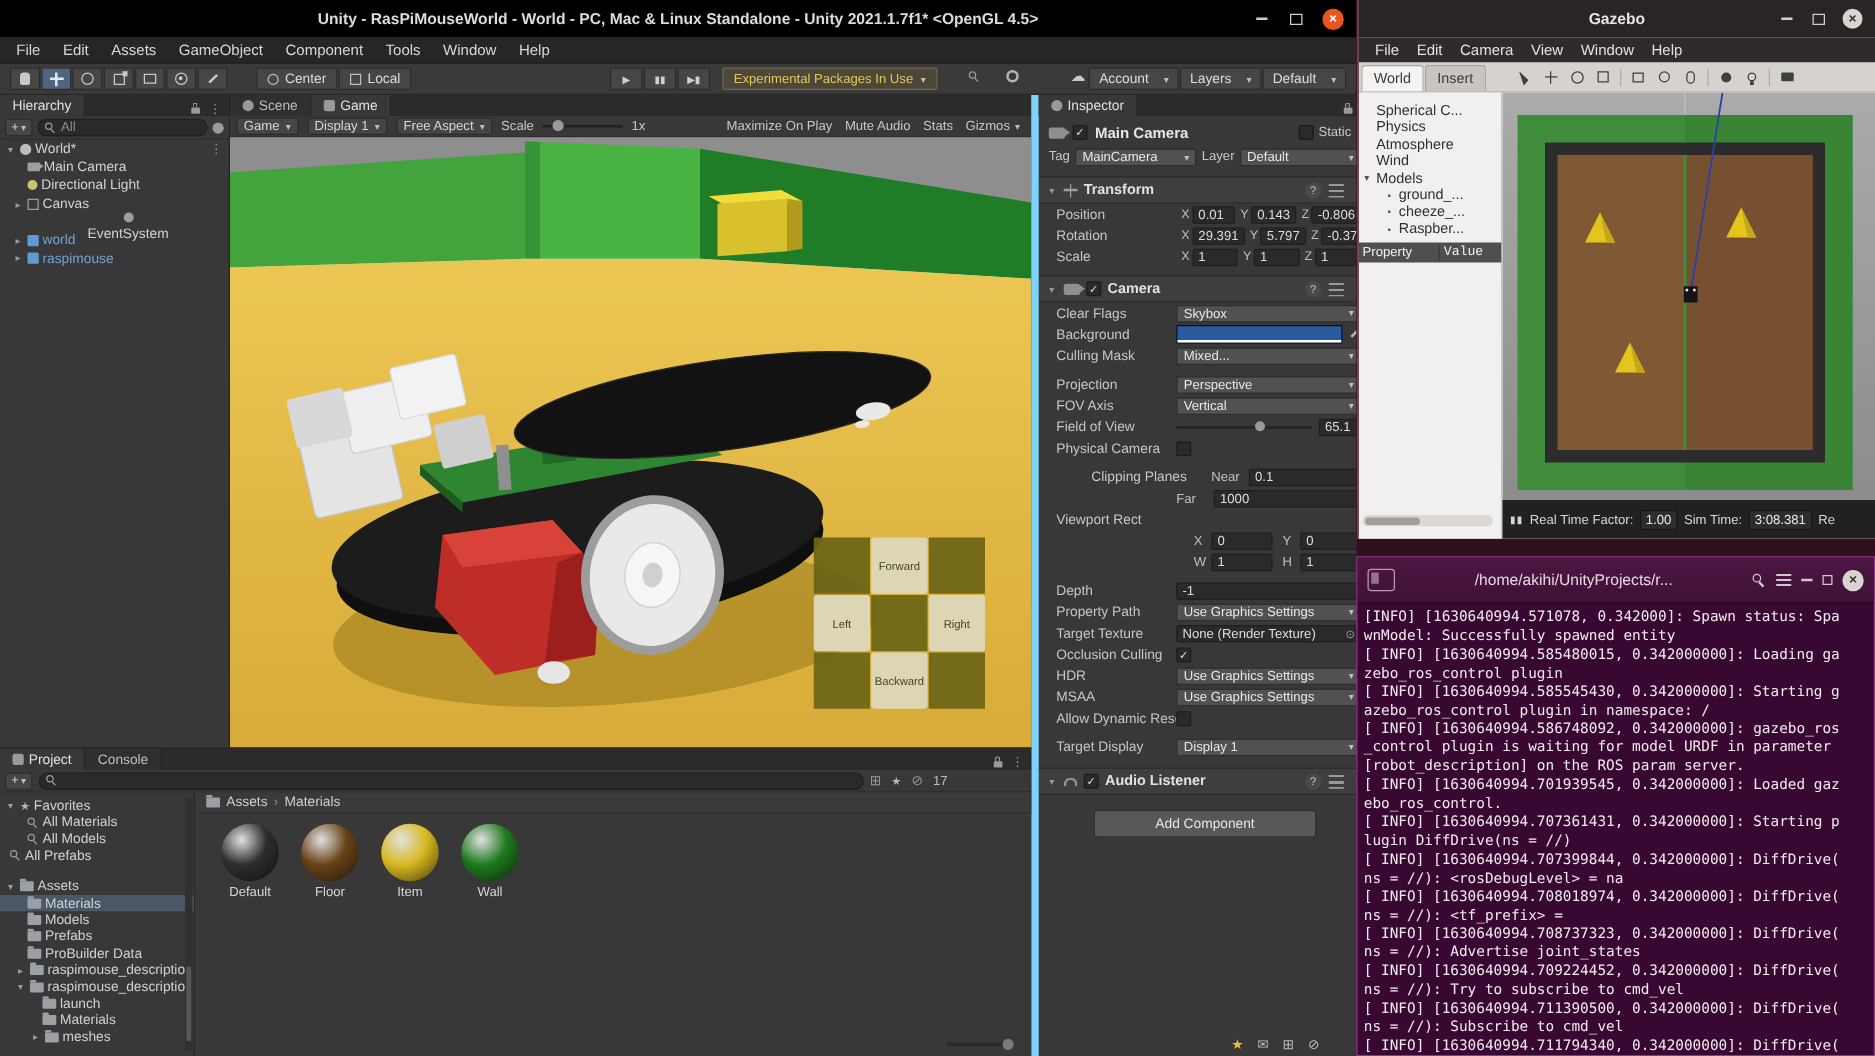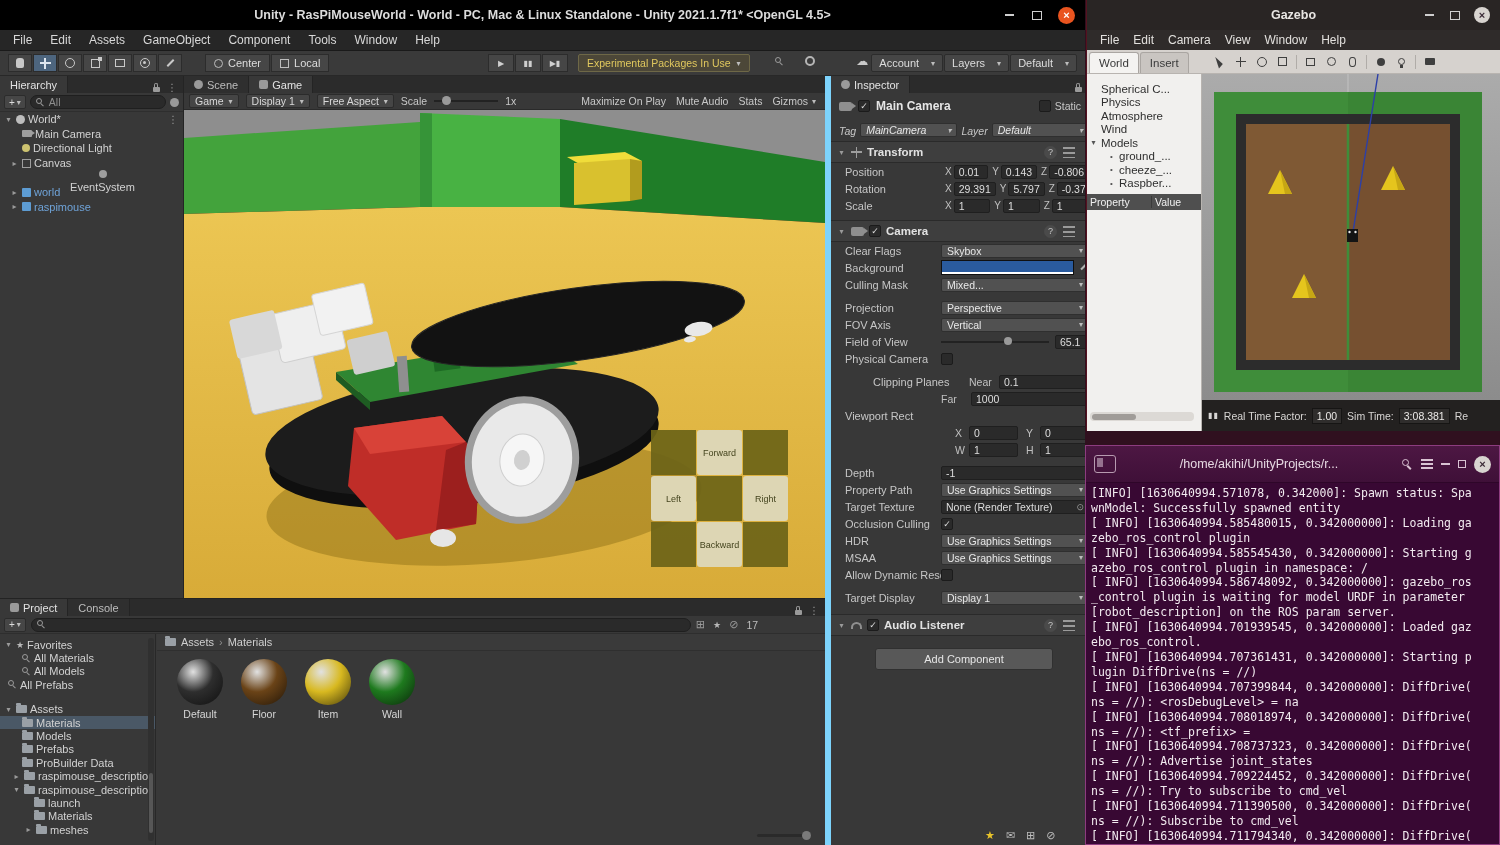--- a/index.html
+++ b/index.html
@@ -69,21 +69,21 @@
   .hic-gear{width:8px;height:8px;background:#9e9e9e;border-radius:50%;flex:none;}
   .hic-cube{width:9px;height:9px;background:#5d9cd3;border-radius:1px;flex:none;}
   .bluename{color:#6fa3d8;}
   
   .gv-toolbar{position:absolute;left:0;top:17px;right:0;height:17px;background:#383838;border-bottom:1px solid #2a2a2a;display:flex;align-items:center;gap:7px;padding:0 5px;box-sizing:border-box;}
   .gvdd{height:14px;background:#454545;border:1px solid #2b2b2b;border-radius:2px;color:#d8d8d8;font-size:10.5px;display:flex;align-items:center;gap:5px;padding:0 5px;box-sizing:border-box;}
   .gvlabel{font-size:10.5px;color:#c8c8c8;}
   .gvtogg{font-size:10.5px;color:#c8c8c8;}
   .gvslider{width:64px;height:2px;background:#222;position:relative;}
   .gvslider::after{content:"";position:absolute;left:8px;top:-4px;width:9px;height:9px;border-radius:50%;background:#9a9a9a;}
-  .gv-scene{position:absolute;left:0;top:34px;width:641px;height:488px;overflow:hidden;background:#000000;}
+  .gv-scene{position:absolute;left:0;top:34px;width:641px;height:488px;overflow:hidden;background:#5eead4;}
   .pad{position:absolute;left:467px;top:320px;display:grid;grid-template-columns:45px 45px 45px;grid-template-rows:45px 45px 45px;gap:1px;}
   .pcell{background:rgba(109,100,24,0.93);}
   .pbtn2{background:#ddd6b4;border-radius:3px;display:flex;align-items:center;justify-content:center;font-size:9px;color:#45451f;}
   
   .irow{display:flex;align-items:center;height:17px;padding:0 8px 0 14px;}
   .ilabel{width:96px;flex:none;font-size:11px;color:#c6c6c6;white-space:nowrap;overflow:hidden;}
   .dd{flex:1;background:#515151;border:1px solid #2f2f2f;border-radius:2px;height:14px;font-size:10.5px;color:#e8e8e8;display:flex;align-items:center;justify-content:space-between;padding:0 5px;box-sizing:border-box;}
   .tf{background:#2a2a2a;border:1px solid #1f1f1f;border-radius:2px;height:14px;font-size:10.5px;color:#dedede;display:flex;align-items:center;padding:0 4px;box-sizing:border-box;flex:1;}
   .chk{width:12px;height:12px;background:#2a2a2a;border:1px solid #1b1b1b;border-radius:2px;color:#dcdcdc;font-size:9px;line-height:11px;text-align:center;flex:none;box-sizing:border-box;}
   .comp-hdr{display:flex;align-items:center;gap:5px;height:20px;background:#3e3e3e;border-top:1px solid #2a2a2a;border-bottom:1px solid #2a2a2a;padding:0 6px;}
@@ -466,21 +466,21 @@
           <span class="cam-ic"></span>
           <span class="chk">✓</span>
           <span style="font-size:12px;font-weight:bold;color:#e6e6e6;">Main Camera</span>
           <span style="margin-left:auto;display:flex;align-items:center;gap:4px;">
             <span class="chk"></span>
             <span style="font-size:10.5px;color:#c8c8c8;">Static</span>
             <span class="caret">▾</span>
           </span>
         </div>
 
-        <div style="display:flex;align-items:flex-end;gap:4px;height:18px;padding:0 8px;font-style:italic;">
+        <div style="display:flex;align-items:flex-start;gap:4px;height:18px;padding:0 8px;">
           <span style="font-size:10.5px;color:#c8c8c8;">Tag</span>
           <div class="dd" style="flex:1;">
               <span>MainCamera</span>
               <span class="caret">▾</span>
             </div>
           <span style="font-size:10.5px;color:#c8c8c8;">Layer</span>
           <div class="dd" style="flex:1;">
               <span>Default</span>
               <span class="caret">▾</span>
             </div>
@@ -909,21 +909,21 @@
         <div class="gz-row" style="padding-left:20px;">
             <span class="gz-arr">•</span>
             <span>cheeze_...</span>
           </div>
         <div class="gz-row" style="padding-left:20px;">
             <span class="gz-arr">•</span>
             <span>Raspber...</span>
           </div>
         <div class="gz-prophdr">
           <span class="gz-propcell" style="width:58px;">Property</span>
-          <span class="gz-propcell" style="border-right:none;">Value</span>
+          <span class="gz-propcell" style="border-right:none;font-family:Liberation Mono, monospace;">Value</span>
         </div>
       </div>
       <div class="gz-hscroll">
           <div class="gz-hthumb"></div>
         </div>
     </div>
     <div class="gz-view">
       <svg width="299" height="326" viewBox="0 0 299 326">
         <defs>
           <linearGradient id="gzbg" x1="0" y1="0" x2="0" y2="1">

